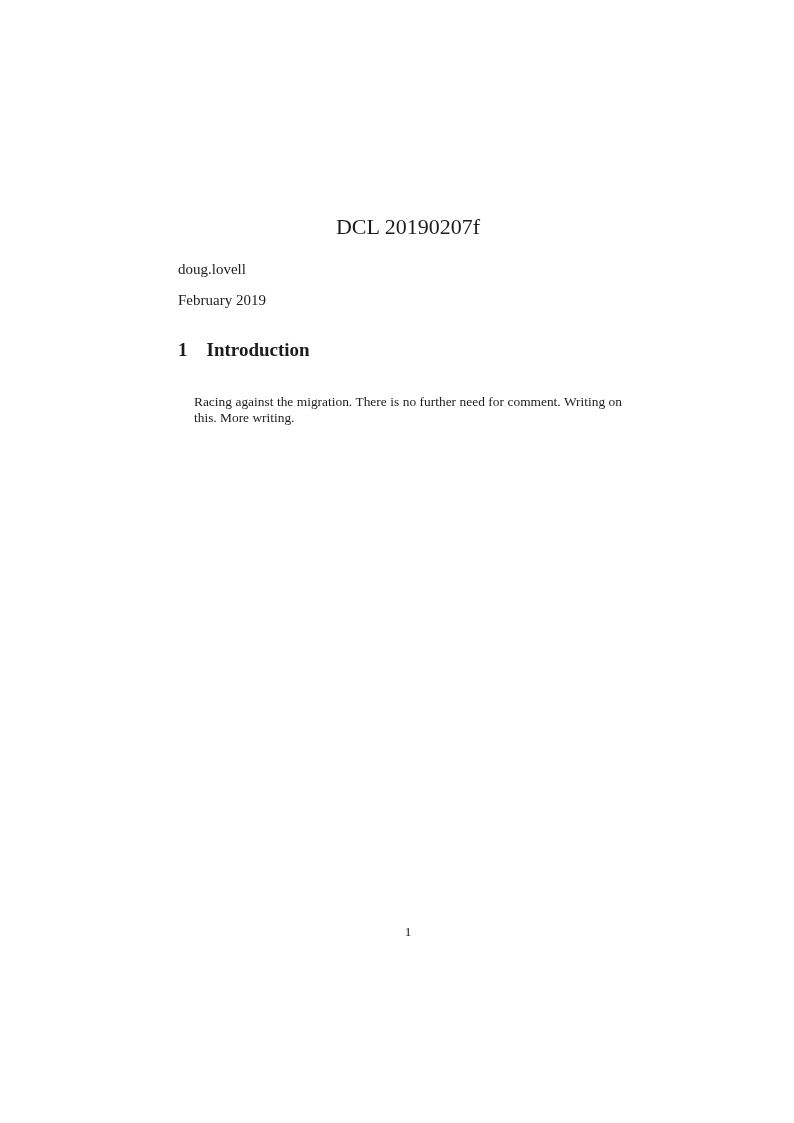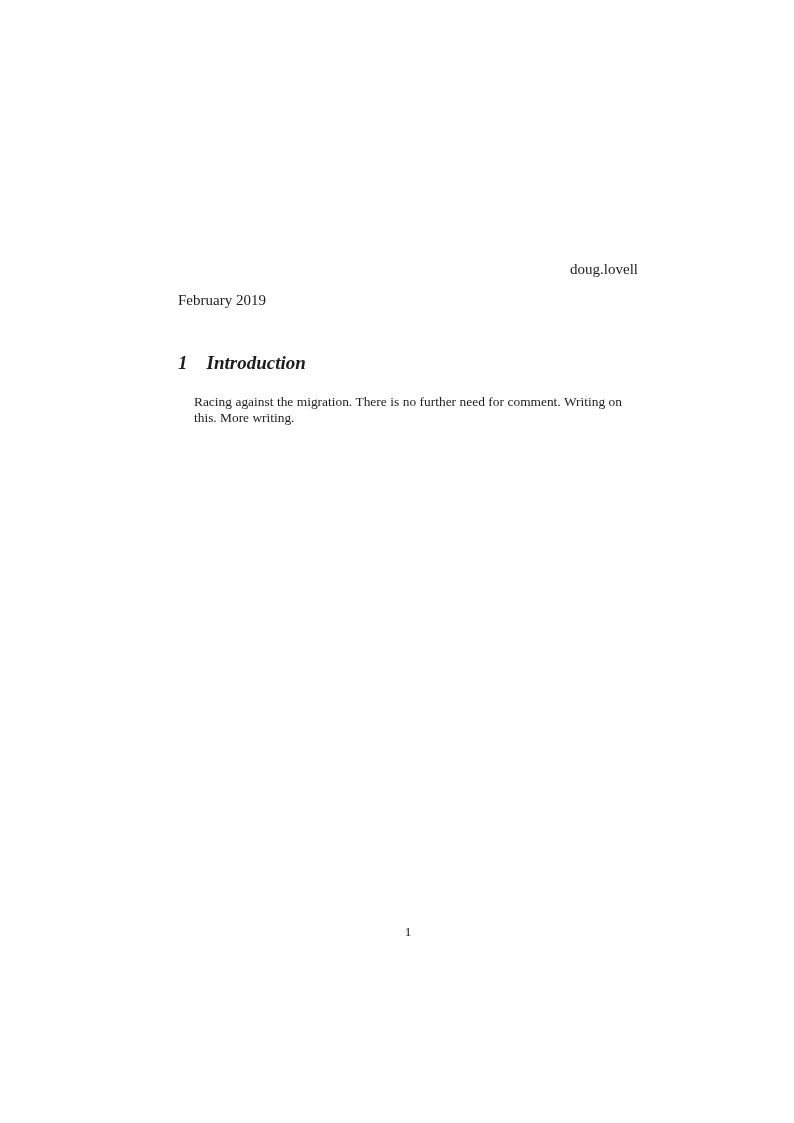--- a/index.html
+++ b/index.html
@@ -22,36 +22,35 @@
     width: 460px;
   }
   .doc-title {
     top: 214px;
     text-align: center;
     font-size: 22px;
     line-height: 26px;
   }
   .doc-author {
     top: 260px;
-    text-align: right;
+    text-align: left;
     font-size: 15px;
     line-height: 18px;
   }
   .doc-date {
     top: 291px;
     text-align: left;
     font-size: 15px;
     line-height: 18px;
   }
   .section-heading {
-    top: 352px;
+    top: 339px;
     font-size: 19px;
     font-weight: bold;
     line-height: 22px;
-    font-style: italic;
   }
   .section-number {
     display: inline-block;
     margin-right: 19px;
   }
   .doc-body {
     top: 378px;
     font-size: 13.4px;
     line-height: 16px;
     text-align: justify;
@@ -68,20 +67,21 @@
     text-align: center;
     font-size: 13.4px;
     line-height: 16px;
   }
 </style>
 </head>
 <body>
 
 <div class="page">
 
+  <div class="text-block doc-title">DCL 20190207f</div>
 
   <div class="text-block doc-author">doug.lovell</div>
 
   <div class="text-block doc-date">February 2019</div>
 
   <div class="text-block section-heading">
     <span class="section-number">1</span><span>Introduction</span>
   </div>
 
   <div class="text-block doc-body">

